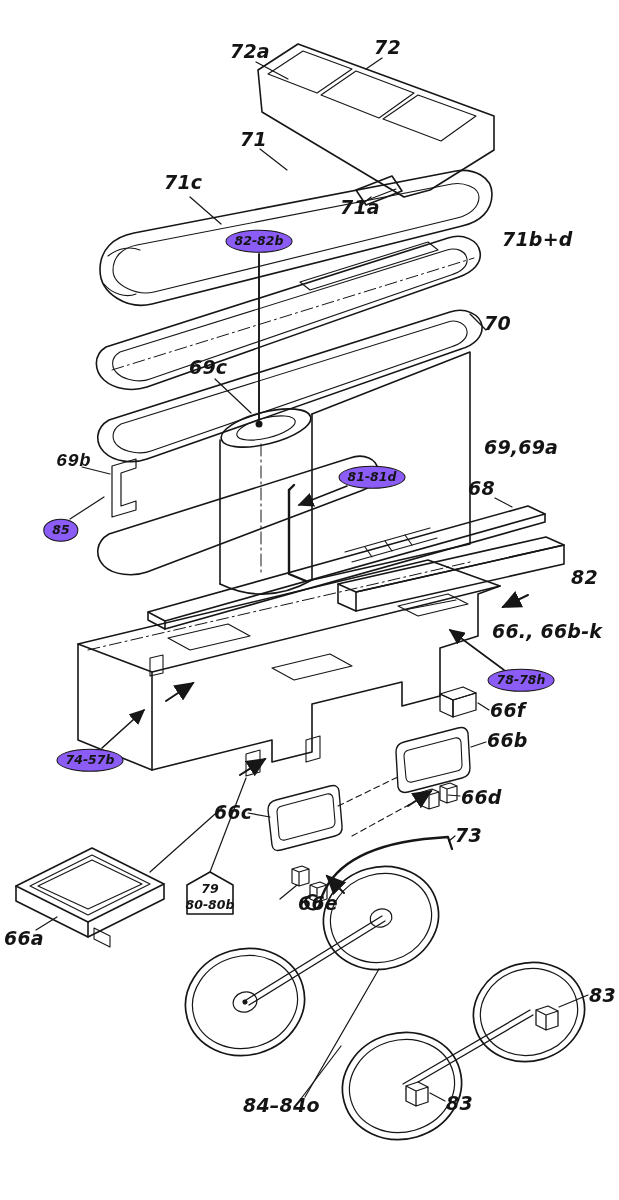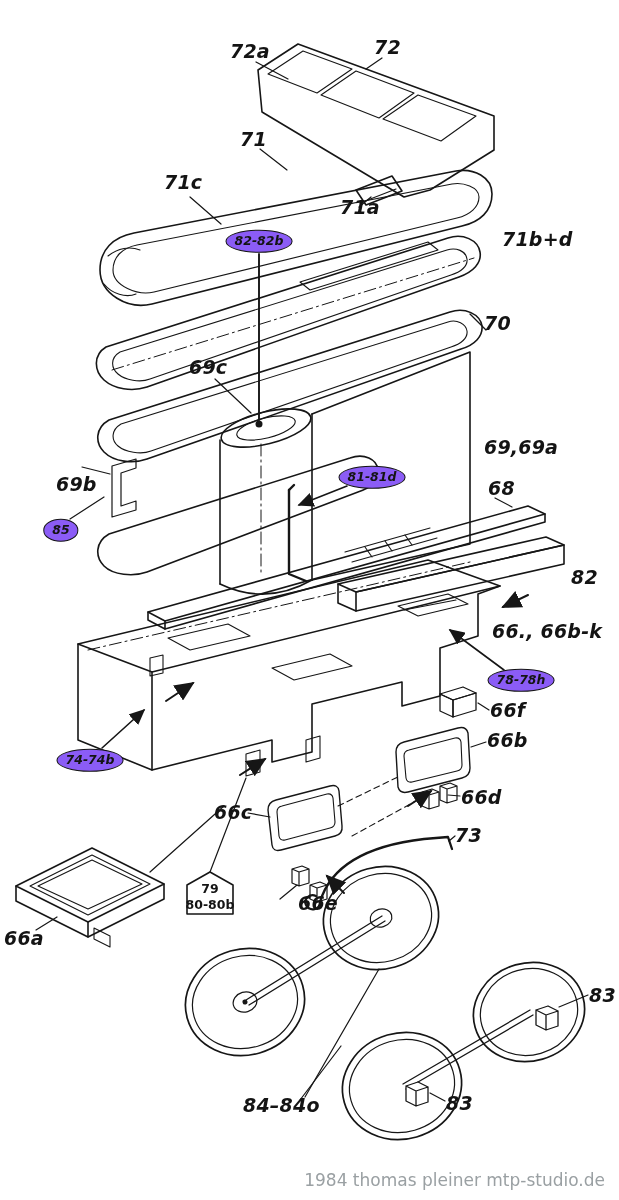--- a/index.html
+++ b/index.html
@@ -4,21 +4,21 @@
 <style>
   * { margin:0; padding:0; box-sizing:border-box; }
   html,body { width:619px; height:1200px; }
   body { position:relative; background:#ffffff; font-family:"DejaVu Sans", sans-serif; overflow:hidden; }
   .stage { position:absolute; inset:0;padding-left:8px; }
   svg.art { position:absolute; left:0; top:0; }
   .lbl { position:absolute; font-style:italic; font-weight:700; font-size:19px; color:#141414; white-space:nowrap; letter-spacing:.2px; }
   .callout { position:absolute; transform:translate(-50%,-50%); border:1.7px solid #141414; border-radius:50%;
              background:#8b5cf6; font-style:italic; font-weight:700; font-size:12.5px; line-height:1;
              padding:4px 8px; white-space:nowrap; color:#141414; }
-  .plate-text { position:absolute; transform:translateX(-50%); font-weight:700;
+  .plate-text { position:absolute; transform:translateX(-50%); font-style:italic; font-weight:700;
                 font-size:12.5px; line-height:1.25; text-align:center; color:#141414; }
   .watermark { position:absolute; right:14px; bottom:10px; font-size:17px; color:#9aa0a3; }
 </style>
 </head>
 <body>
 
 <div class="stage">
 
 <svg class="art" width="619" height="1200" viewBox="0 0 619 1200" fill="none" stroke="#161616" stroke-width="1.6" stroke-linejoin="round" stroke-linecap="round">
   <defs>
@@ -221,41 +221,40 @@
 
   <div class="lbl" style="left:230px; top:40px;">72a</div>
   <div class="lbl" style="left:374px; top:36px;">72</div>
   <div class="lbl" style="left:240px; top:128px;">71</div>
   <div class="lbl" style="left:164px; top:171px;">71c</div>
   <div class="lbl" style="left:340px; top:196px;">71a</div>
   <div class="lbl" style="left:490px; top:228px;margin-left:12px;">71b+d</div>
   <div class="lbl" style="left:484px; top:312px;">70</div>
   <div class="lbl" style="left:189px; top:356px;">69c</div>
   <div class="lbl" style="left:484px; top:436px;text-align:right;">69,69a</div>
-  <div class="lbl" style="left:56px;  top:473px;">69b</div>
-  <div class="lbl" style="left:488px; top:477px;">68</div>
+  <div class="lbl" style="left:56px;  top:450px;font-family:Liberation Mono, monospace;">69b</div>
+  <div class="lbl" style="left:468px; top:477px;">68</div>
   <div class="lbl" style="left:571px; top:566px;">82</div>
   <div class="lbl" style="left:492px; top:620px;">66., 66b-k</div>
   <div class="lbl" style="left:490px; top:699px;">66f</div>
   <div class="lbl" style="left:487px; top:729px;text-align:center;">66b</div>
   <div class="lbl" style="left:461px; top:786px;">66d</div>
   <div class="lbl" style="left:214px; top:801px;">66c</div>
   <div class="lbl" style="left:455px; top:824px;">73</div>
   <div class="lbl" style="left:250px; top:892px;margin-left:48px;">66e</div>
   <div class="lbl" style="left:4px;   top:927px;">66a</div>
   <div class="lbl" style="left:589px; top:984px;">83</div>
   <div class="lbl" style="left:243px; top:1094px;text-align:center;">84–84o</div>
   <div class="lbl" style="left:446px; top:1092px;">83</div>
 
   <div class="callout" style="left:259px; top:241px;">82-82b</div>
   <div class="callout" style="left:372px; top:477px;">81-81d</div>
   <div class="callout" style="left:61px;  top:530px;">85</div>
   <div class="callout" style="left:521px; top:680px;">78-78h</div>
-  <div class="callout" style="left:90px;  top:760px;">74-74b</div>
+  <div class="callout" style="left:90px;  top:760px;">74-57b</div>
 
   <div class="plate-text" style="left:210px; top:881px;">
     <span>79</span><br>
     <span>80-80b</span>
   </div>
 
-  <div class="watermark">1984 thomas pleiner mtp-studio.de</div>
 
 </div>
 
 </body></html>

